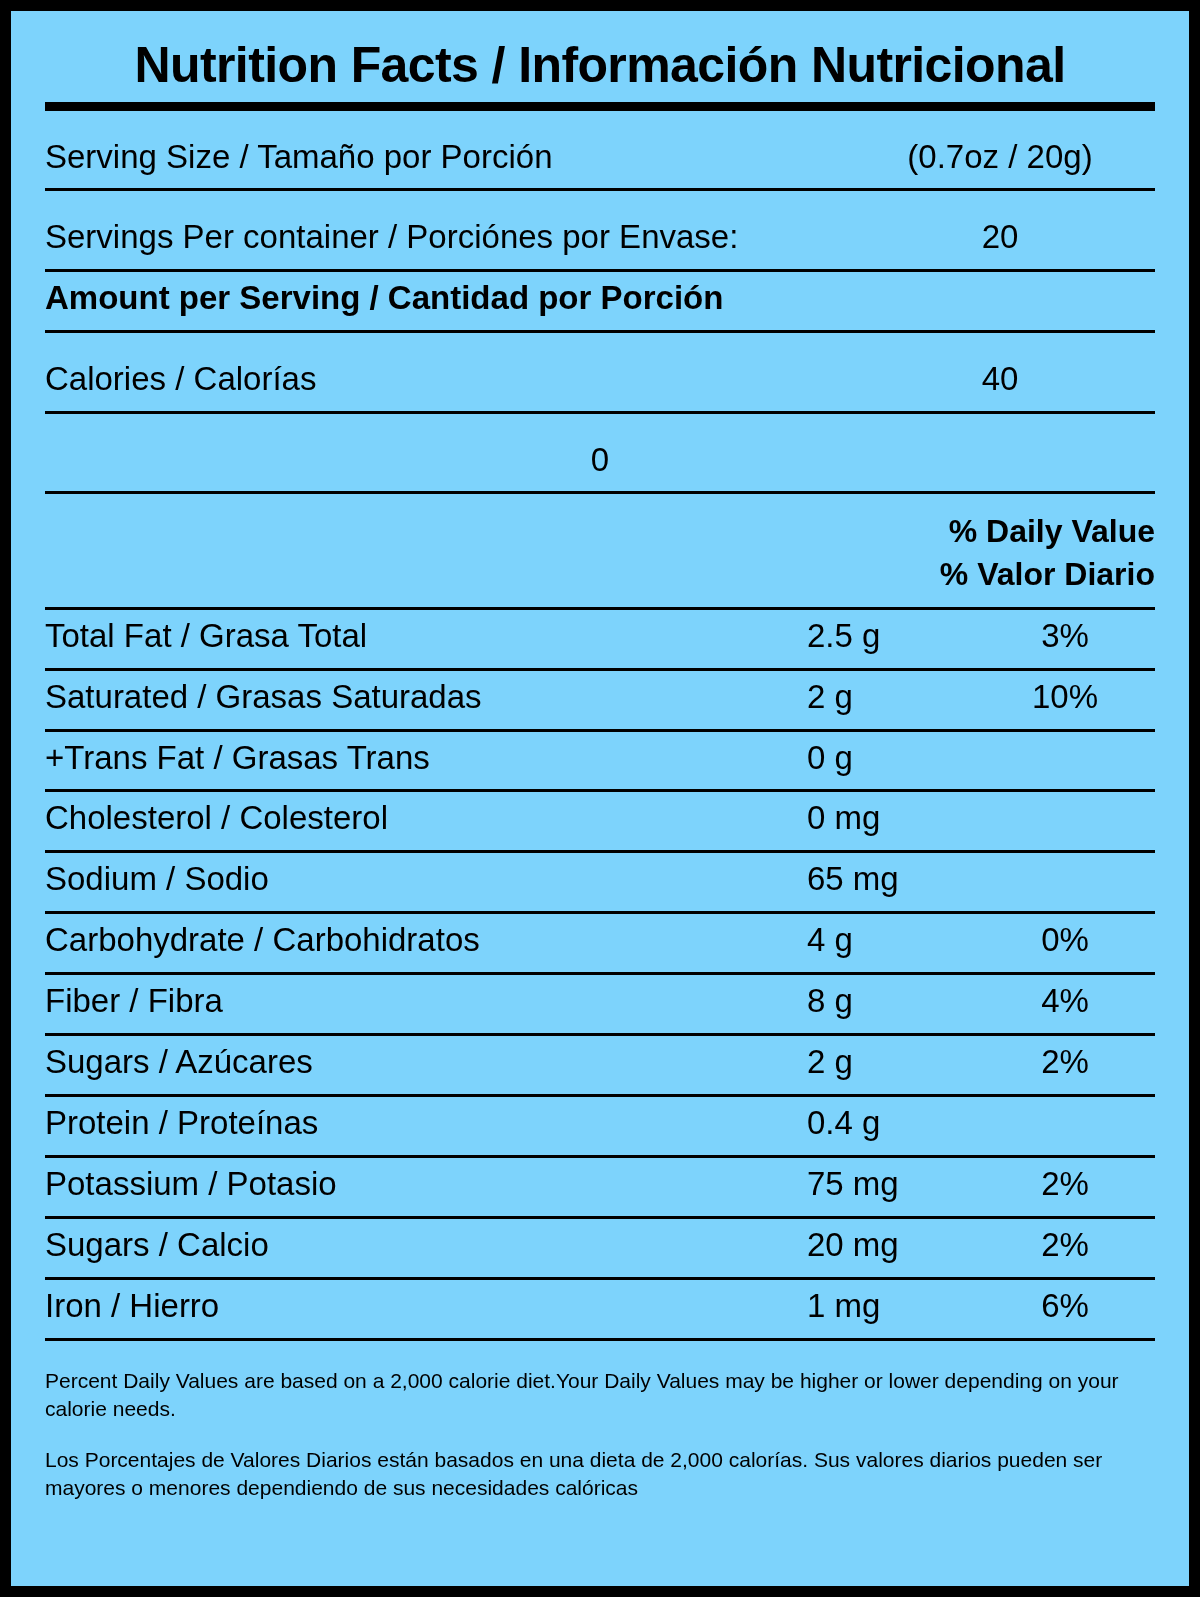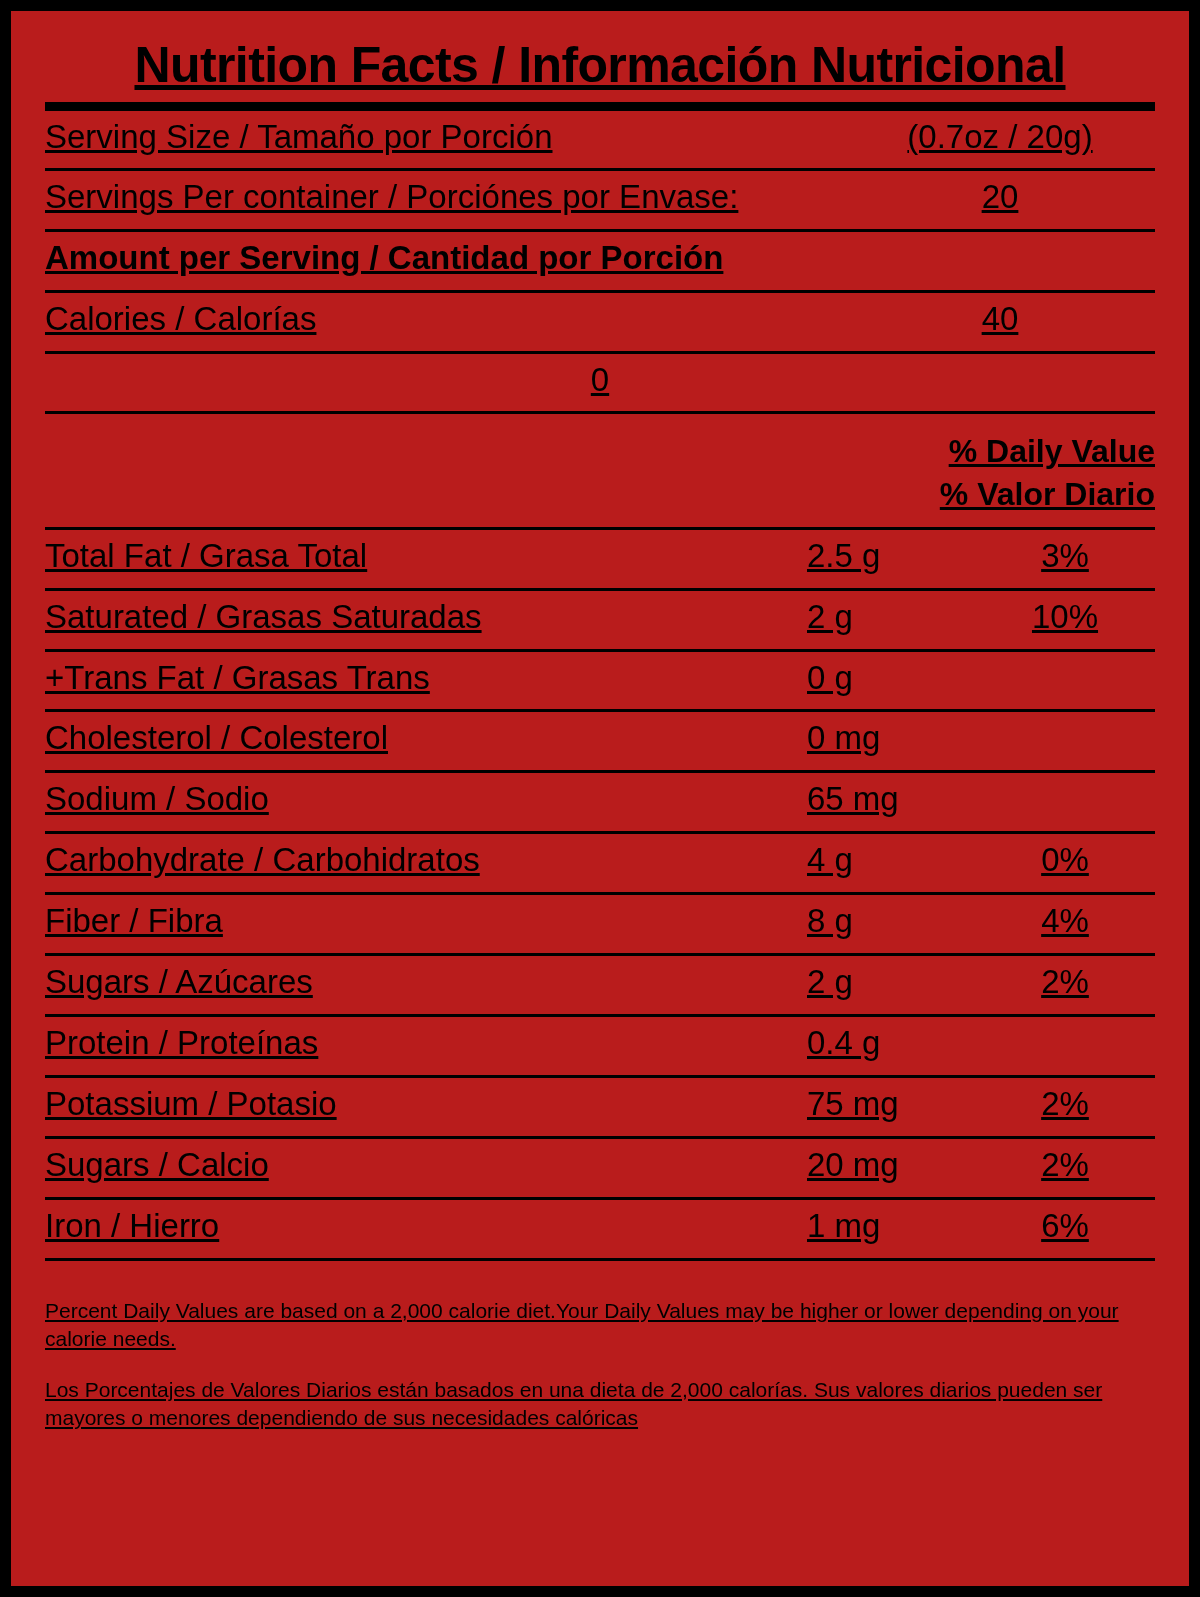--- a/index.html
+++ b/index.html
@@ -14,22 +14,21 @@
     color: #000000;
     -webkit-font-smoothing: antialiased;
   }
 
   .label-frame {
     box-sizing: border-box;
     width: 1200px;
     height: 1597px;
     border: 11px solid #000000;
     padding: 14px 16px 10px 16px;
-    background: #b91c1c;
-    text-decoration: underline;
+    background: #7dd3fc;
   }
   .label-inner {
     box-sizing: border-box;
     width: 100%;
     height: 100%;
     padding: 6px 18px 0 18px;
   }
 
   .title {
     font-size: 50px;
@@ -77,35 +76,36 @@
     text-align: center;
     white-space: nowrap;
   }
 
   .row.serving .name { flex: 0 0 800px; }
   .row.serving .value {
     flex: 1 1 auto;
     font-size: 33px;
     text-align: center;
     white-space: nowrap;
+    margin-top: 20px;
   }
 
   .row.bold .name { font-weight: bold; }
 
   .dv-header {
     padding: 16px 0 10px 0;
     text-align: right;
     font-weight: bold;
     font-size: 32px;
     line-height: 1.35;
   }
   .dv-header .line2 { display: block; }
 
   .footnotes {
-    padding-top: 36px;
+    padding-top: 26px;
   }
   .footnote {
     font-size: 21px;
     line-height: 1.35;
     margin-bottom: 22px;
   }
   .footnote:last-child { margin-bottom: 0; }
 </style>
 </head>
 <body>

